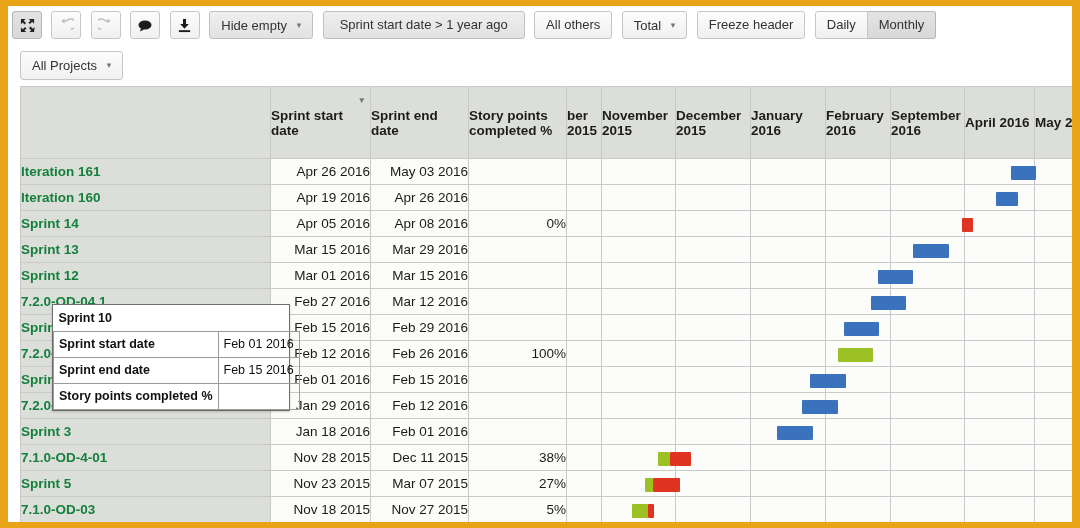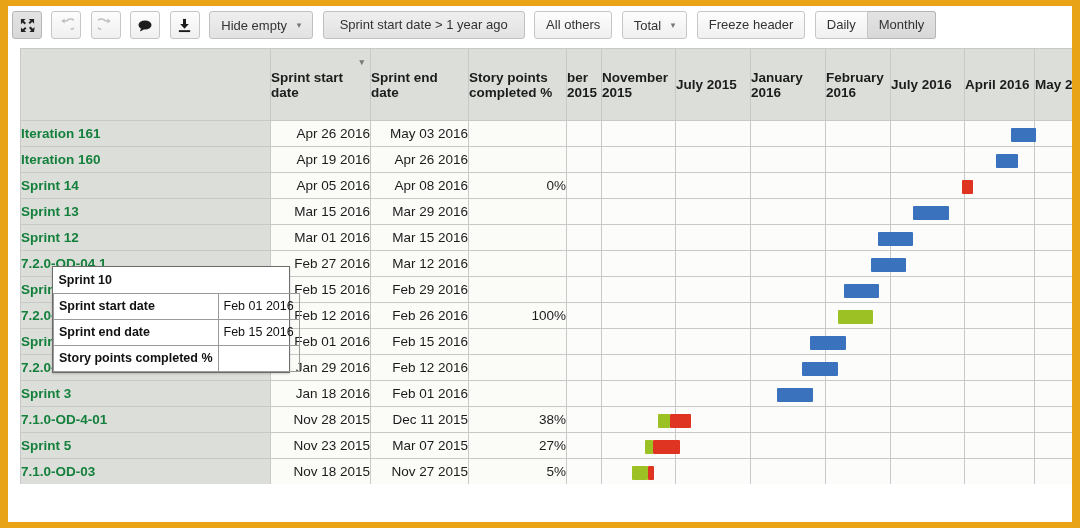--- a/index.html
+++ b/index.html
@@ -209,20 +209,26 @@
 
     <span class="grp">
       <span class="btn">
         <span>Daily</span>
       </span><span class="btn active">
         <span>Monthly</span>
       </span>
     </span>
   </div>
 
+  <div class="toolbar2">
+    <span class="btn" style="height:29px;line-height:27px;">
+      <span>All Projects</span>
+      <span class="caret">▾</span>
+    </span>
+  </div>
 
   <div class="tablewrap">
     <table class="grid">
       <colgroup>
         <col style="width:250px">
         <col style="width:100px">
         <col style="width:98px">
         <col style="width:98px">
         <col style="width:35px">
         <col style="width:74px">
@@ -237,24 +243,24 @@
         <tr>
           <th class="l"></th>
           <th class="l">
             <span>Sprint start date</span>
             <span class="hdrcaret">▾</span>
           </th>
           <th class="l">Sprint end date</th>
           <th class="l">Story points completed %</th>
           <th>ber 2015</th>
           <th>November 2015</th>
-          <th>July 2015</th>
+          <th>December 2015</th>
           <th>January 2016</th>
           <th>February 2016</th>
-          <th>July 2016</th>
+          <th>September 2016</th>
           <th>April 2016</th>
           <th>May 201</th>
         </tr>
       </thead>
       <tbody id="tbody">
           <tr>
             <td class="name">Iteration 161</td>
             <td class="dt">Apr 26 2016</td>
             <td class="dt">May 03 2016</td>
             <td class="pct"></td>

